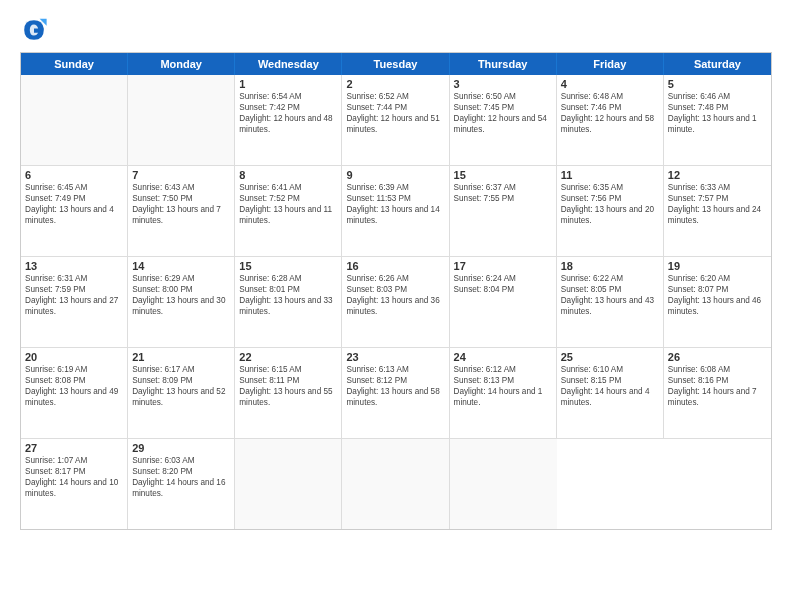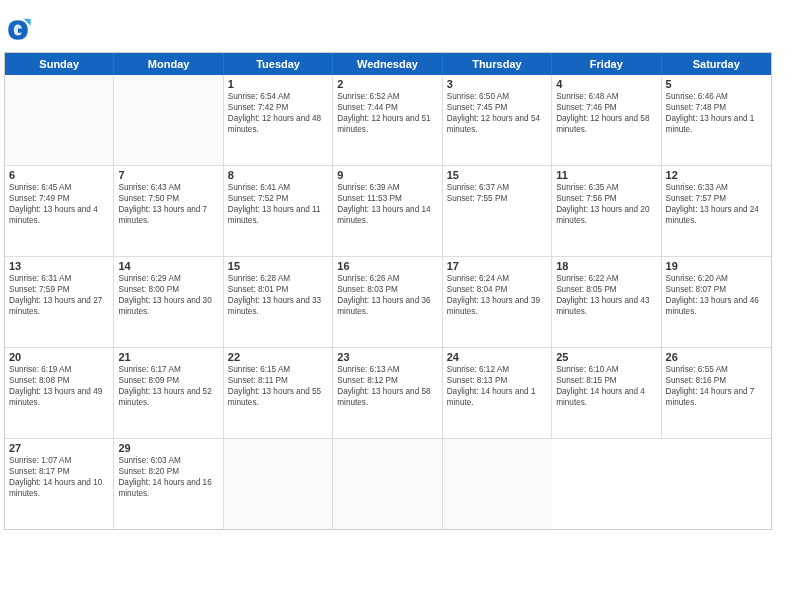--- a/index.html
+++ b/index.html
@@ -6,21 +6,21 @@
     body {
       font-family: Arial, sans-serif;
       background: #fff;
       width: 792px;
       height: 612px;
       overflow: hidden;
     }
     .page {
       width: 792px;
       height: 540px;
-      padding: 16px 20px 10px 4px;
+      padding: 16px 20px 10px 20px;
       display: flex;
       flex-direction: column;
     }
     .header {
       display: flex;
       justify-content: space-between;
       align-items: flex-start;
       margin-bottom: 8px;
     }
     .logo {
@@ -130,22 +130,22 @@
     <div class="title-block">
       <div class="main-title"></div>
       <div class="subtitle"></div>
     </div>
   </div>
 
   <div class="calendar">
     <div class="cal-header">
     <div class="cal-header-cell">Sunday</div>
         <div class="cal-header-cell">Monday</div>
+        <div class="cal-header-cell">Wednesday</div>
         <div class="cal-header-cell">Tuesday</div>
-        <div class="cal-header-cell">Wednesday</div>
         <div class="cal-header-cell">Thursday</div>
         <div class="cal-header-cell">Friday</div>
         <div class="cal-header-cell">Saturday</div>
       </div>
     <div class="cal-body">
     <div class="cal-row">
           <div class="cal-cell empty"></div>
           <div class="cal-cell empty"></div>
           <div class="cal-cell">
             <div class="day-num">1</div>
@@ -243,21 +243,20 @@
           <div class="cal-cell">
             <div class="day-num">16</div>
             <div class="cell-line">Sunrise: 6:26 AM</div>
             <div class="cell-line">Sunset: 8:03 PM</div>
             <div class="cell-line">Daylight: 13 hours and 36 minutes.</div>
           </div>
           <div class="cal-cell">
             <div class="day-num">17</div>
             <div class="cell-line">Sunrise: 6:24 AM</div>
             <div class="cell-line">Sunset: 8:04 PM</div>
-            <div class="cell-line">Daylight: 13 hours and 39 minutes.</div>
           </div>
           <div class="cal-cell">
             <div class="day-num">18</div>
             <div class="cell-line">Sunrise: 6:22 AM</div>
             <div class="cell-line">Sunset: 8:05 PM</div>
             <div class="cell-line">Daylight: 13 hours and 43 minutes.</div>
           </div>
           <div class="cal-cell">
             <div class="day-num">19</div>
             <div class="cell-line">Sunrise: 6:20 AM</div>
@@ -297,21 +296,21 @@
             <div class="cell-line">Daylight: 14 hours and 1 minute.</div>
           </div>
           <div class="cal-cell">
             <div class="day-num">25</div>
             <div class="cell-line">Sunrise: 6:10 AM</div>
             <div class="cell-line">Sunset: 8:15 PM</div>
             <div class="cell-line">Daylight: 14 hours and 4 minutes.</div>
           </div>
           <div class="cal-cell">
             <div class="day-num">26</div>
-            <div class="cell-line">Sunrise: 6:55 AM</div>
+            <div class="cell-line">Sunrise: 6:08 AM</div>
             <div class="cell-line">Sunset: 8:16 PM</div>
             <div class="cell-line">Daylight: 14 hours and 7 minutes.</div>
           </div>
         </div>
         <div class="cal-row">
           <div class="cal-cell">
             <div class="day-num">27</div>
             <div class="cell-line">Sunrise: 1:07 AM</div>
             <div class="cell-line">Sunset: 8:17 PM</div>
             <div class="cell-line">Daylight: 14 hours and 10 minutes.</div>

